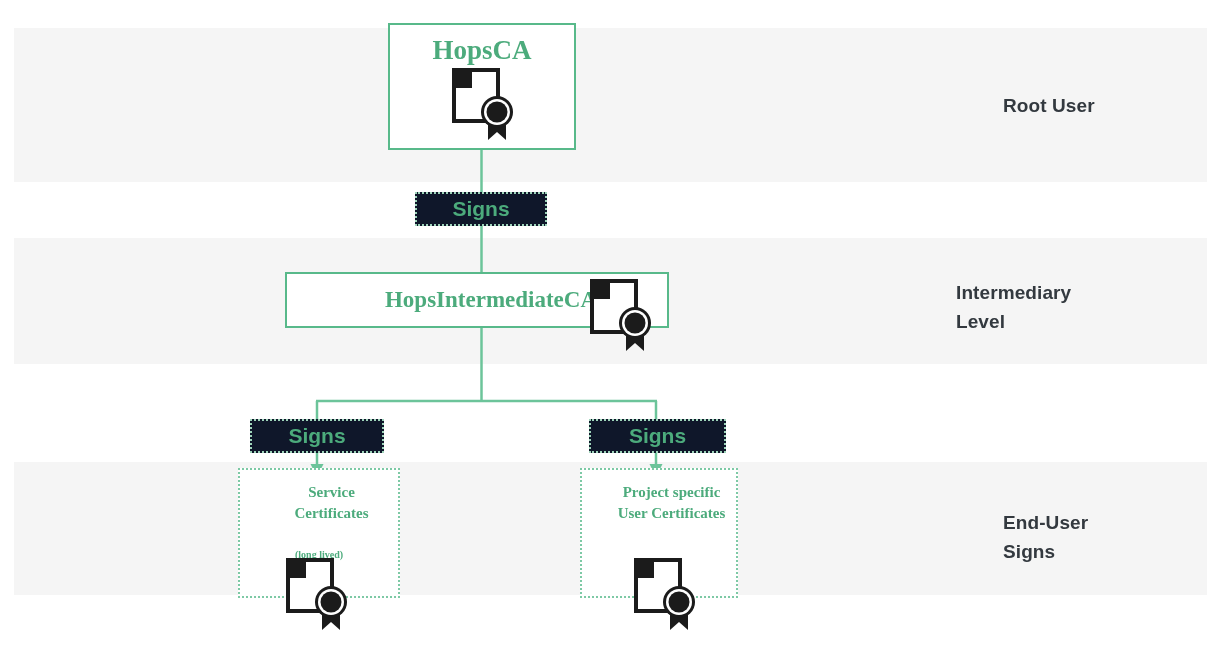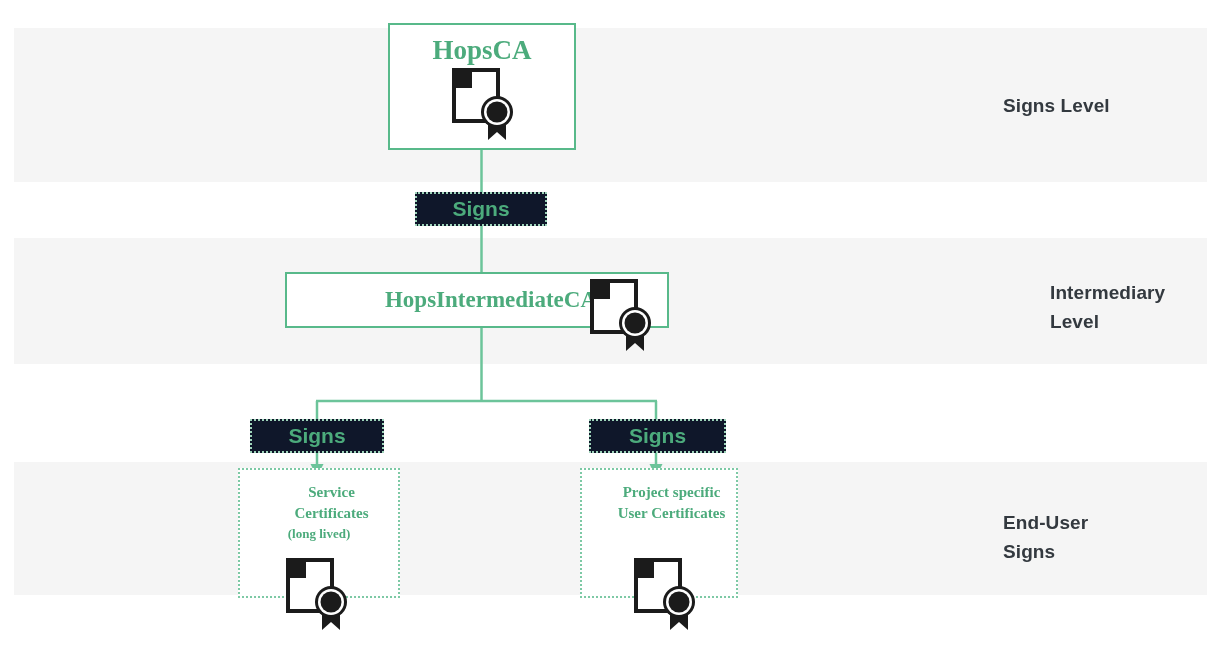--- a/index.html
+++ b/index.html
@@ -85,22 +85,23 @@
     width: 162px; height: 130px;
   }
   #node-user {
     left: 580px; top: 468px;
     width: 158px; height: 130px;
   }
   .leaf .node-title { font-size: 15px; line-height: 21px; margin-top: 12px; margin-left: 25px; }
   .leaf .node-sub {
     color: #4cab7c;
     font-weight: bold;
-    font-size: 13px;
+    font-size: 10px;
     line-height: 19px;
+    margin-top: 21px;
   }
 
   
   .signs {
     position: absolute;
     background: #0f172a;
     border: 2px dotted #9ed4ba;
     color: #4cab7c;
     font-weight: bold;
     font-size: 21px;
@@ -123,22 +124,22 @@
 </style>
 </head>
 <body>
 
 <div id="canvas">
 
   <div class="band" style="top:28px; height:154px;"></div>
   <div class="band" style="top:238px; height:126px;"></div>
   <div class="band" style="top:462px; height:133px;"></div>
 
-  <div class="band-label" style="left:1003px; top:91px;">Signs Level</div>
-  <div class="band-label" style="left:1050px; top:278px;">Intermediary
+  <div class="band-label" style="left:1003px; top:91px;">Root User</div>
+  <div class="band-label" style="left:956px; top:278px;">Intermediary
 Level</div>
   <div class="band-label" style="left:1003px; top:508px;">End-User
 Signs</div>
 
   <svg id="wires" viewBox="0 0 1222 652">
 
     <line x1="481.5" y1="150" x2="481.5" y2="194" stroke="#6cc49a" stroke-width="2.5"></line>
     <line x1="481.5" y1="224" x2="481.5" y2="272" stroke="#6cc49a" stroke-width="2.5"></line>
 
     <line x1="481.5" y1="328" x2="481.5" y2="401" stroke="#6cc49a" stroke-width="2.5"></line>

